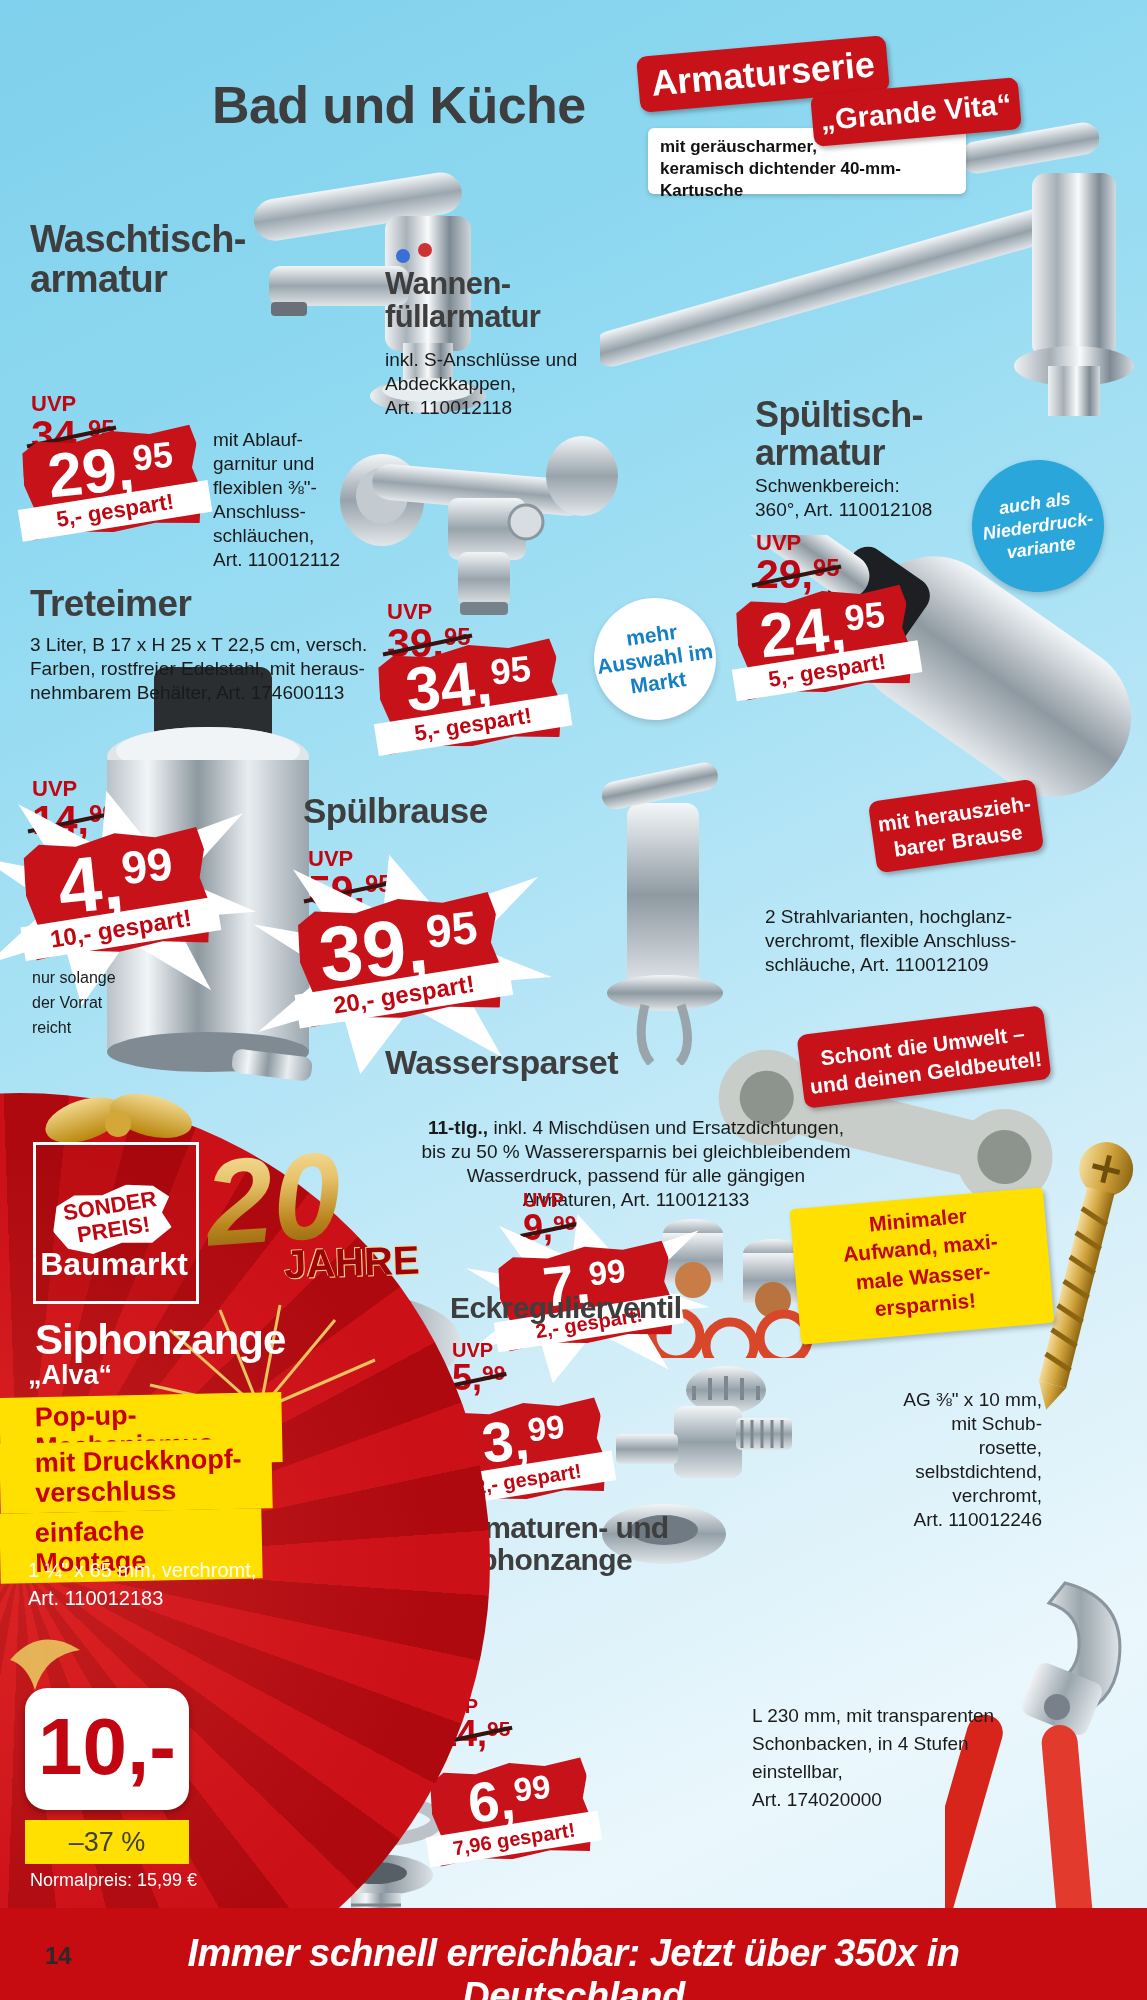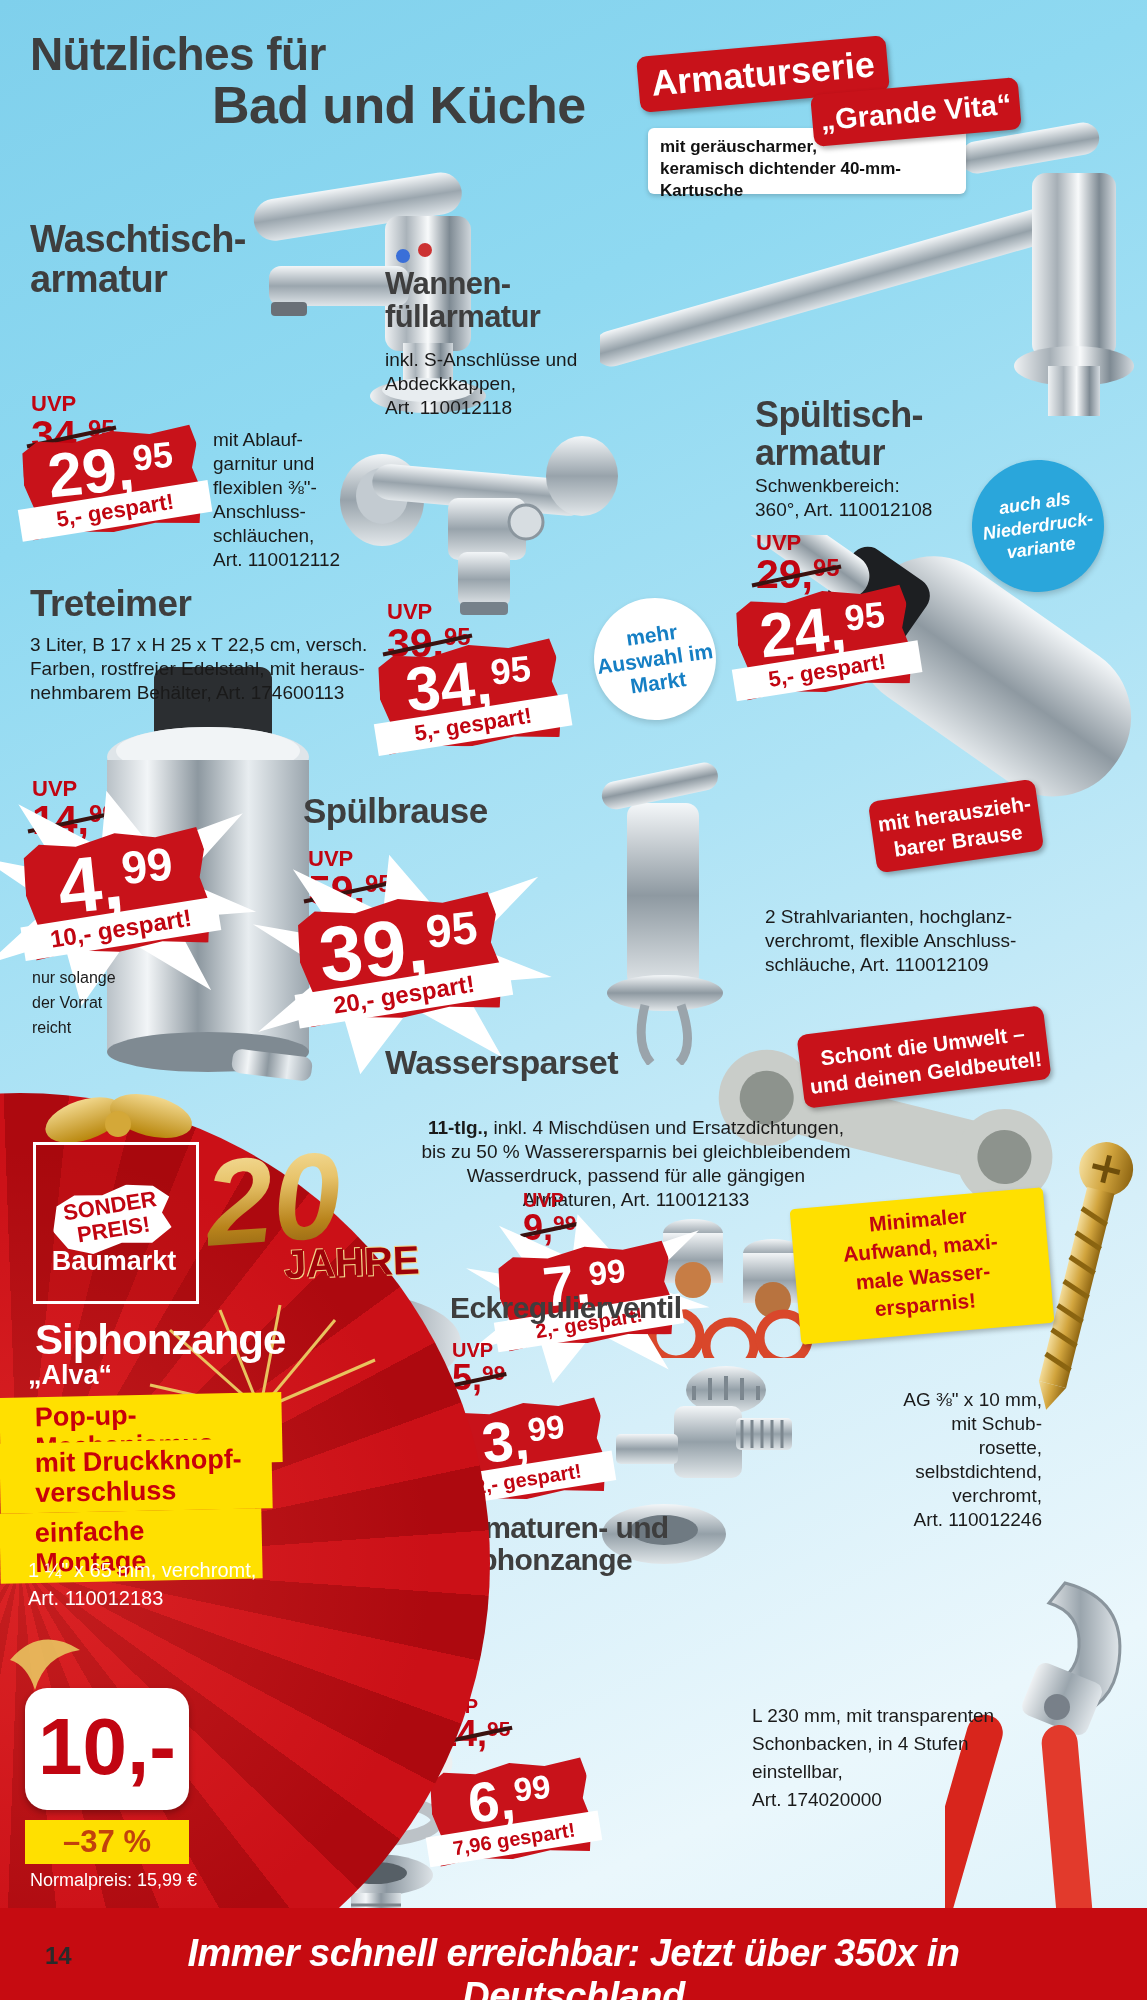--- a/index.html
+++ b/index.html
@@ -265,21 +265,20 @@
     <rect x="102" y="380" width="62" height="58" fill="url(#ch9)"></rect>
     <path d="M102 390 h62 M102 402 h62 M102 414 h62 M102 426 h62" stroke="#7c858c" stroke-width="3"></path>
     <ellipse cx="150" cy="478" rx="70" ry="24" fill="none" stroke="#edf0f1" stroke-width="15"></ellipse>
     <ellipse cx="150" cy="535" rx="62" ry="20" fill="none" stroke="#bcc2c7" stroke-width="13"></ellipse>
     <ellipse cx="150" cy="590" rx="58" ry="21" fill="url(#ch9)"></ellipse>
     <ellipse cx="150" cy="588" rx="32" ry="11" fill="#565f66"></ellipse>
     <rect x="126" y="608" width="50" height="96" fill="url(#ch9)"></rect>
     <path d="M126 620 h50 M126 634 h50 M126 648 h50 M126 662 h50 M126 676 h50 M126 690 h50" stroke="#7c858c" stroke-width="3"></path>
   </svg>
 
-  <div class="abs hd" style="left:30px;top:30px;font-size:46px">Nützliches für</div>
   <div class="abs hd" style="left:212px;top:78px;font-size:52px">Bad und Küche</div>
 
   <div class="abs" style="left:648px;top:128px;width:318px;height:66px;background:#fff;border-radius:6px;box-shadow:0 2px 5px rgba(0,0,0,.2);padding:8px 0 0 12px;box-sizing:border-box">
     <div class="ml" style="font-size:17px;font-weight:bold;color:#111;line-height:22px">mit geräuscharmer,
 keramisch dichtender 40-mm-Kartusche</div>
   </div>
   <div class="abs badge-r" style="left:638px;top:46px;width:250px;height:56px;font-size:36px;line-height:56px;transform:rotate(-5deg)">Armaturserie</div>
   <div class="abs badge-r" style="left:812px;top:86px;width:208px;height:52px;font-size:29px;line-height:52px;transform:rotate(-5deg)">„Grande Vita“</div>
 
   <div class="abs hd" style="left:30px;top:220px;font-size:38px">Waschtisch-
@@ -436,21 +435,21 @@
           <stop offset="1" stop-color="#b8860b"></stop>
         </linearGradient>
       </defs>
     <ellipse cx="48" cy="38" rx="40" ry="20" fill="url(#bow)" transform="rotate(-18 48 38)"></ellipse>
     <ellipse cx="115" cy="34" rx="42" ry="20" fill="url(#bow)" transform="rotate(14 115 34)"></ellipse>
     <circle cx="82" cy="42" r="13" fill="#d4a838"></circle>
   </svg>
   <div class="abs gift-box" style="left:33px;top:1142px;width:160px;height:156px"></div>
   <div class="abs sticker" style="left:52px;top:1186px;width:120px;height:66px;font-size:22px;line-height:1.1;padding-top:8px;box-sizing:border-box">SONDER
 PREIS!</div>
-  <div class="abs" style="left:38px;top:1246px;width:152px;text-align:center;color:#fff;font-weight:bold;font-size:27px">Baumarkt</div>
+  <div class="abs" style="left:38px;top:1246px;width:152px;text-align:center;color:#fff;font-weight:bold;font-size:32px">Baumarkt</div>
   <div class="abs gold-text" style="left:205px;top:1138px;font-size:122px;font-weight:bold;font-style:italic;line-height:1;transform:rotate(-4deg)">20</div>
   <div class="abs" style="left:284px;top:1240px;font-size:40px;font-weight:bold;color:#9e0309;text-shadow:-1px -1px 0 #f3d78b,1px 1px 0 #f3d78b;transform:rotate(-2deg)">JAHRE</div>
   <svg class="abs" style="left:130px;top:1290px" width="260" height="130" viewBox="0 0 260 130">
     <g stroke="#e9c35f" stroke-width="3">
       <path d="M130 120 L40 40"></path>
         <path d="M130 120 L90 20"></path>
         <path d="M130 120 L150 15"></path>
         <path d="M130 120 L205 30"></path>
         <path d="M130 120 L245 70"></path>
         <path d="M130 120 L20 95"></path>
@@ -462,21 +461,21 @@
 
   <div class="abs band" style="left:0;top:1395px;width:247px;transform:rotate(-1.2deg)">Pop-up-Mechanismus</div>
   <div class="abs band" style="left:0;top:1441px;width:237px;transform:rotate(-1.2deg)">mit Druckknopf-
 verschluss</div>
   <div class="abs band" style="left:0;top:1511px;width:227px;transform:rotate(-1.2deg)">einfache Montage</div>
 
   <div class="abs ml" style="left:28px;top:1556px;color:#fff;font-size:20px;line-height:28px">1 ¼" x 65 mm, verchromt,
 Art. 110012183</div>
 
   <div class="abs white-price" style="left:25px;top:1688px;width:164px;height:122px;font-size:80px;line-height:118px">10,-</div>
-  <div class="abs" style="left:25px;top:1820px;width:164px;height:44px;background:#ffe000;color:#c2410c;font-weight:bold;font-size:31px;line-height:44px;text-align:center">–37 %</div>
+  <div class="abs" style="left:25px;top:1820px;width:164px;height:44px;background:#ffe000;color:#404040;font-weight:normal;font-size:27px;line-height:44px;text-align:center">–37 %</div>
   <div class="abs" style="left:30px;top:1870px;color:#fff;font-size:18px">Normalpreis: 15,99 €</div>
 
   <svg class="abs" style="left:0px;top:1620px" width="90" height="80" viewBox="0 0 90 80">
     <path d="M10 40 q30 -35 70 -10 q-35 5 -45 40 q-8 -25 -25 -30 z" fill="#e9c35f" opacity=".9"></path>
   </svg>
 
   <div class="abs footer-bar" style="left:0;top:1908px;width:1147px;height:92px"></div>
   <div class="abs" style="left:45px;top:1942px;font-size:24px;font-weight:bold;color:#2a2a2a">14</div>
   <div class="abs slogan" style="left:100px;top:1932px;width:947px">Immer schnell erreichbar: Jetzt über 350x in Deutschland</div>
 

